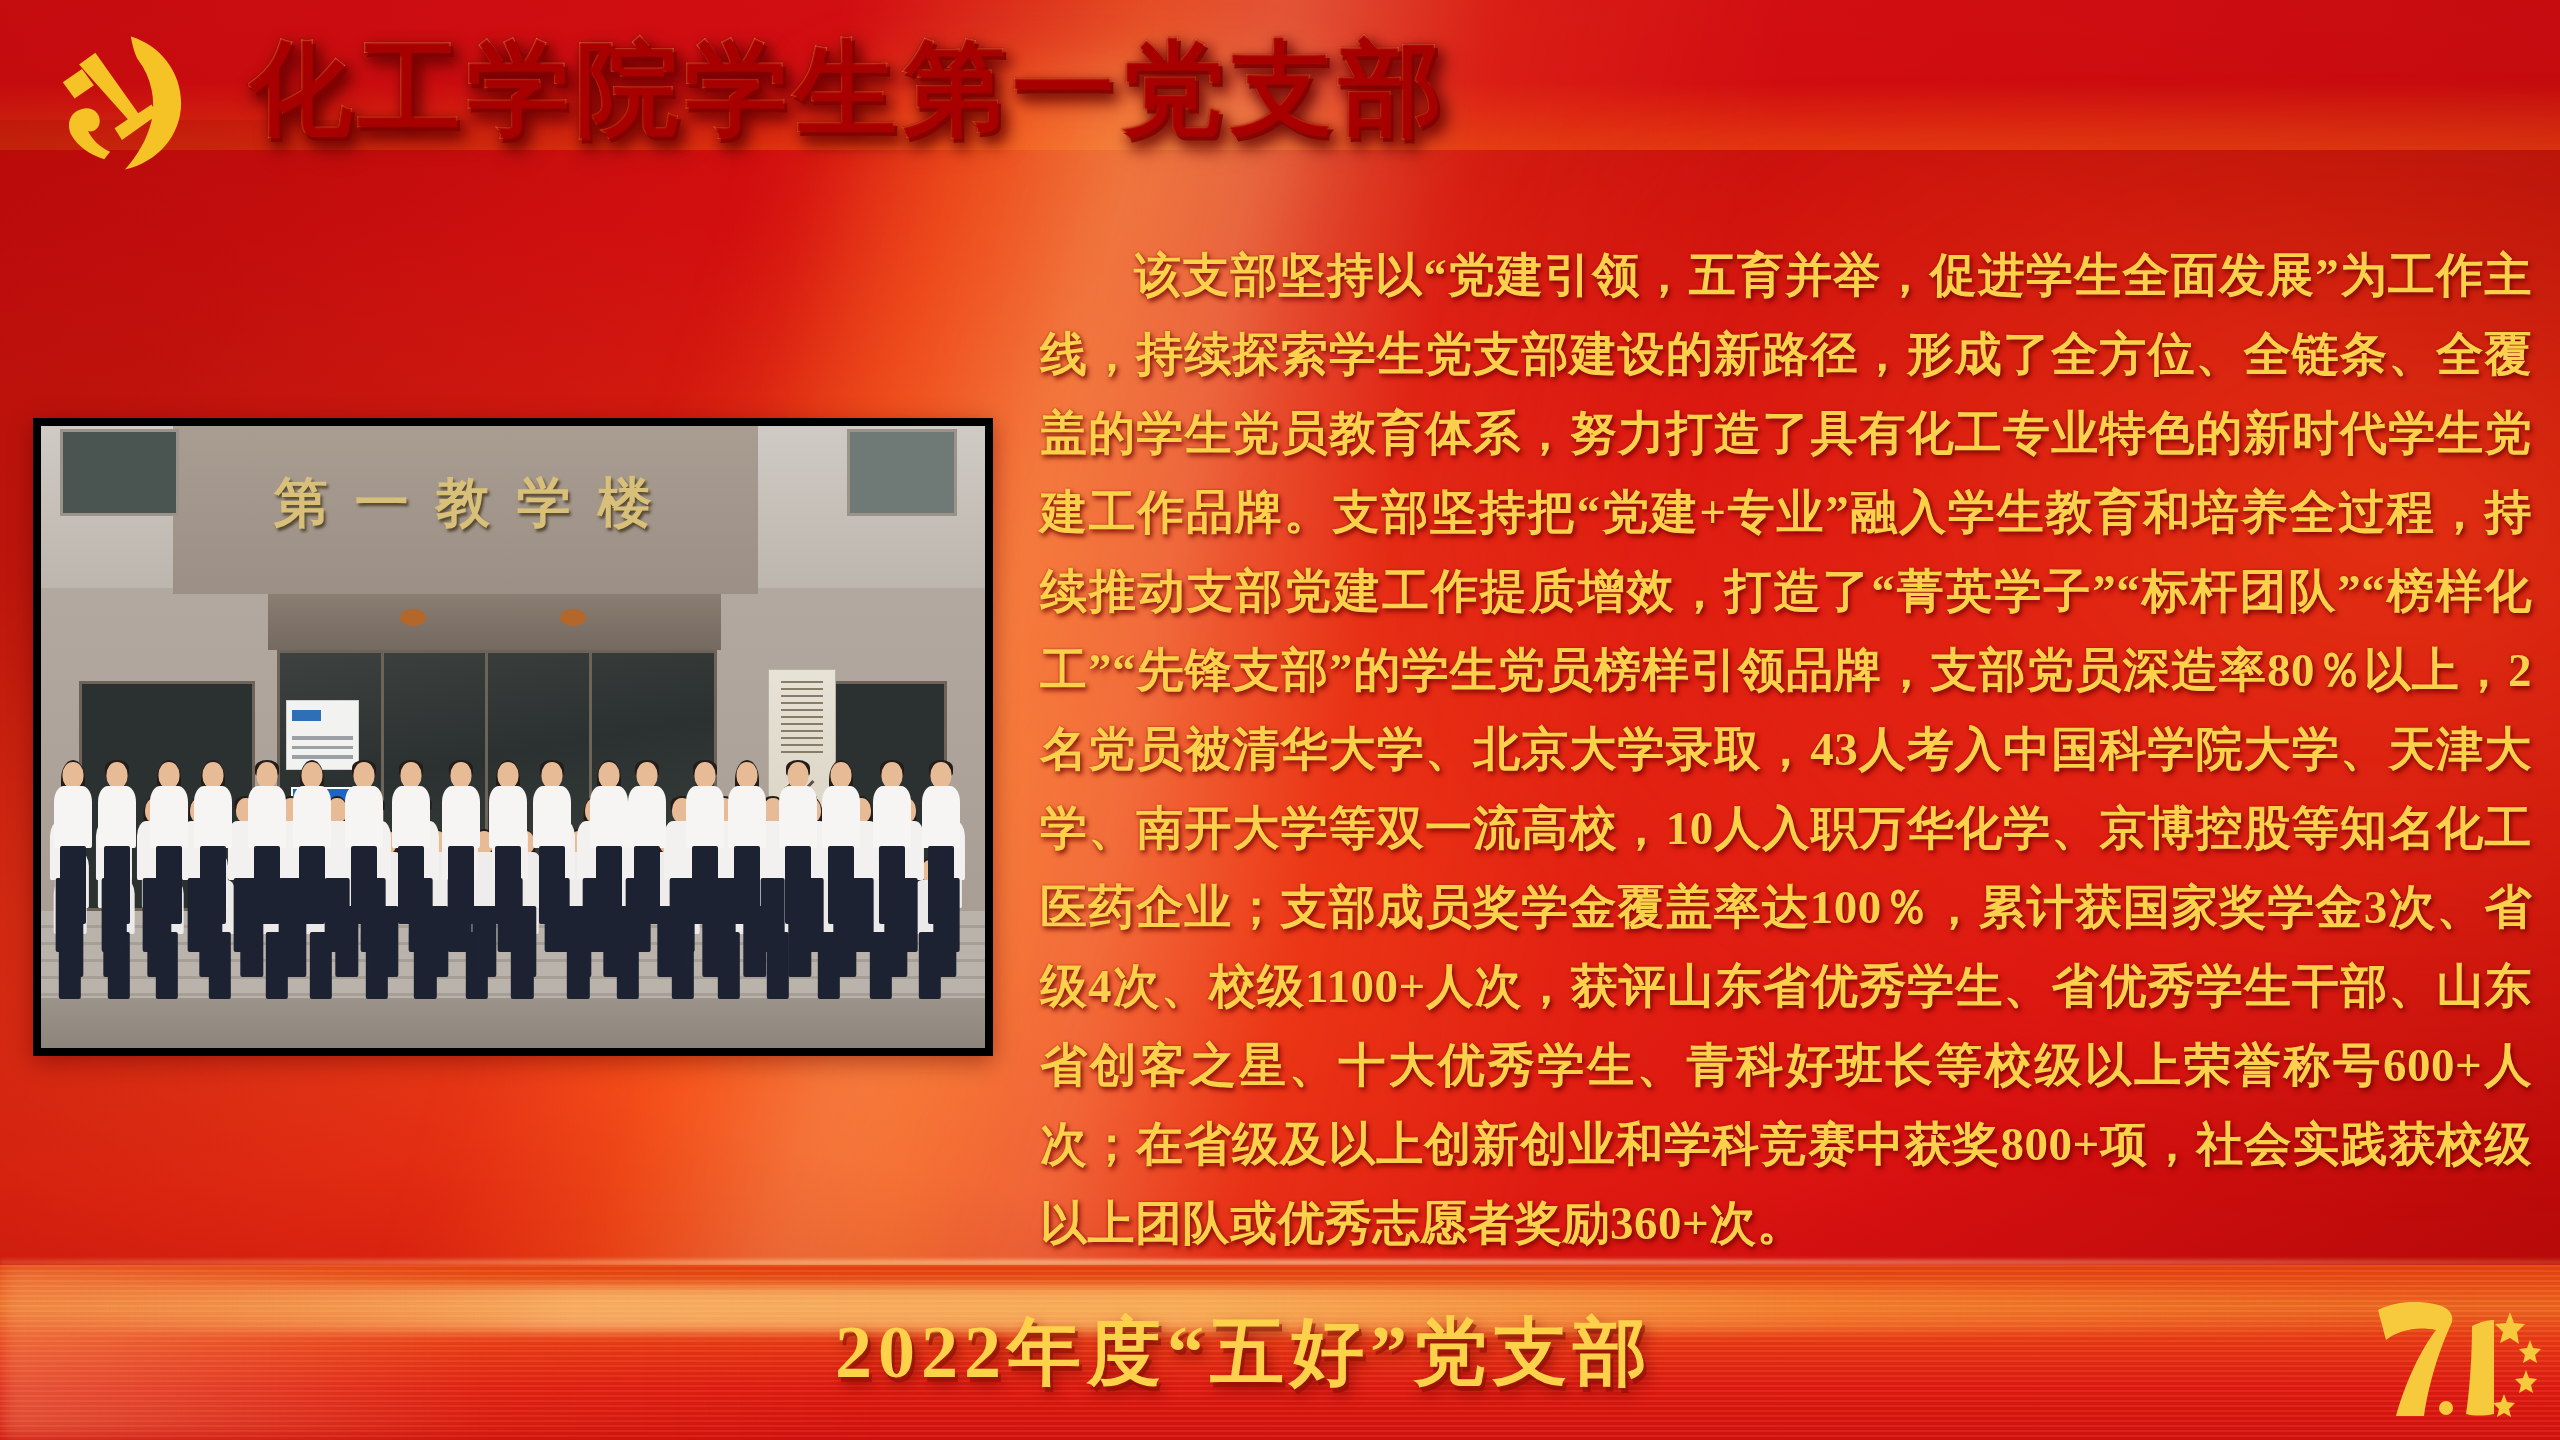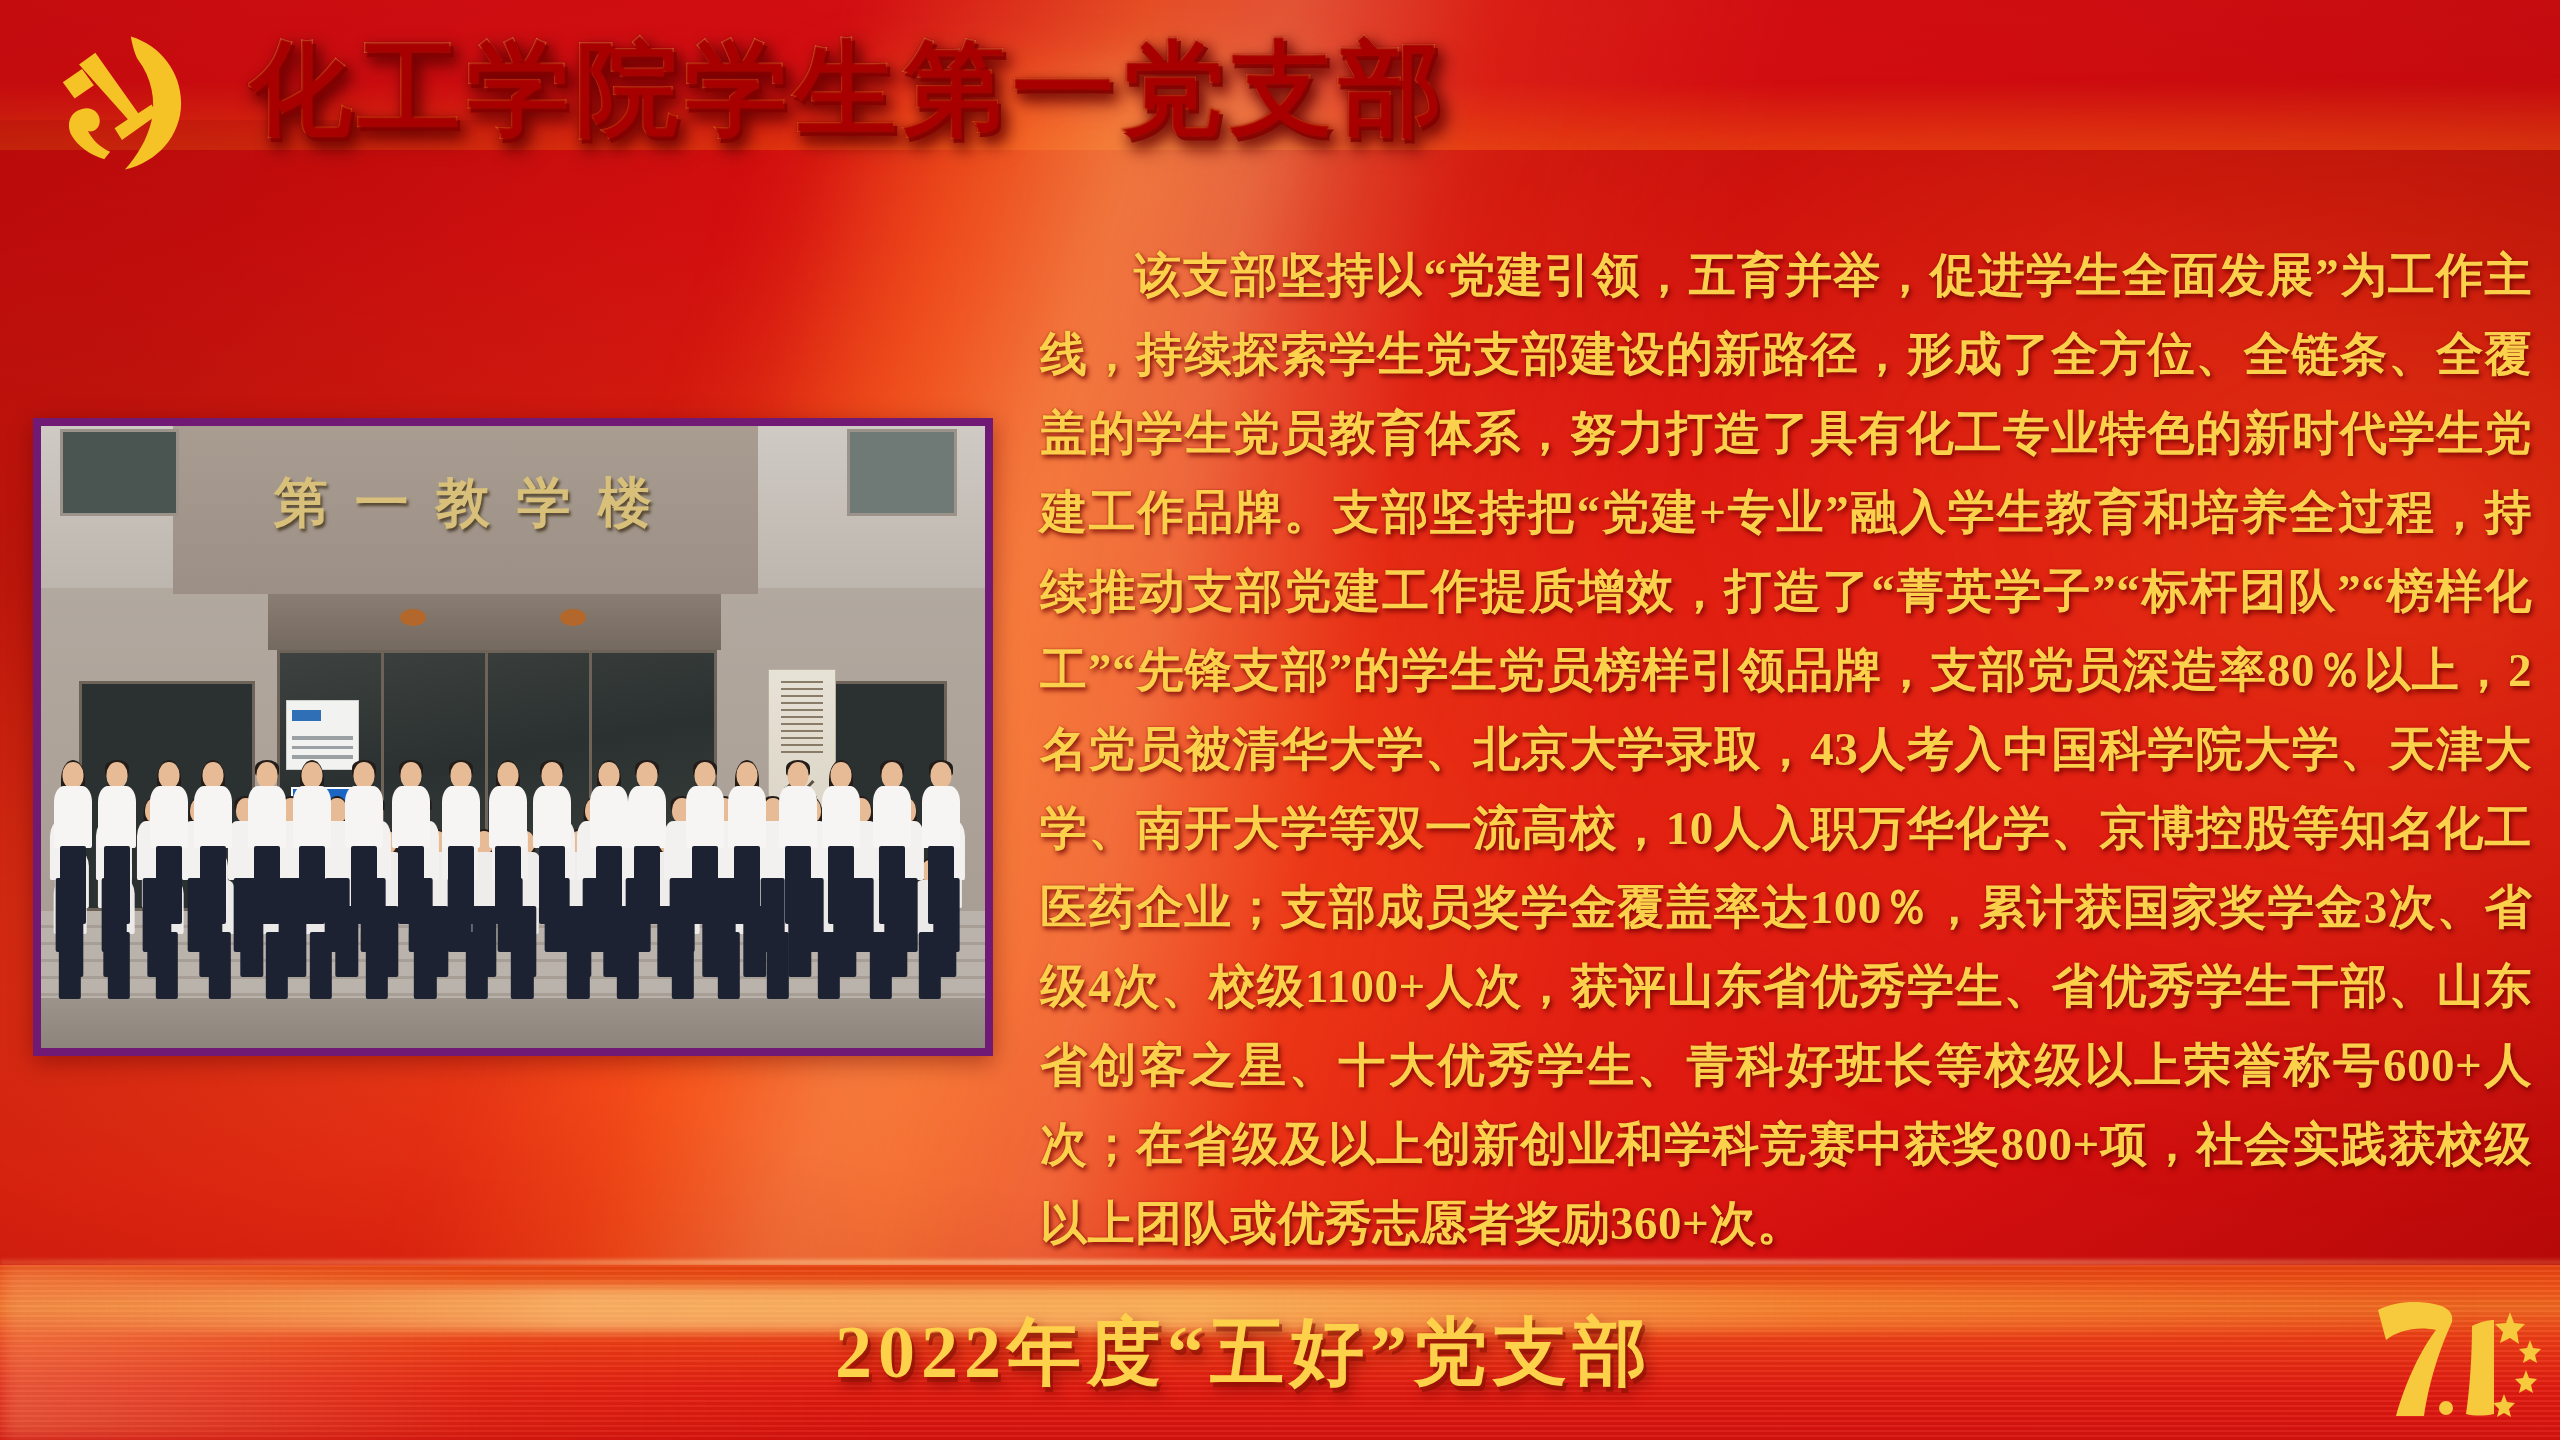--- a/index.html
+++ b/index.html
@@ -73,21 +73,21 @@
     -webkit-background-clip:text;
     background-clip:text;
     -webkit-text-fill-color:transparent;
     filter:drop-shadow(4px 6px 7px rgba(110,0,0,0.75));
   }
 
   
   .photo-frame{
     position:absolute;left:33px;top:418px;
     width:960px;height:638px;
-    background:#701a75;
+    background:#000000;
     padding:8px;
     box-sizing:border-box;
     box-shadow:0 6px 22px rgba(90,0,0,0.45);
   }
   .photo{
     position:relative;width:100%;height:100%;overflow:hidden;
     background:#8d8279;
   }
   
   .ph-sky{position:absolute;inset:0;background:linear-gradient(180deg,#b6ada4 0%, #a59a90 100%);}

